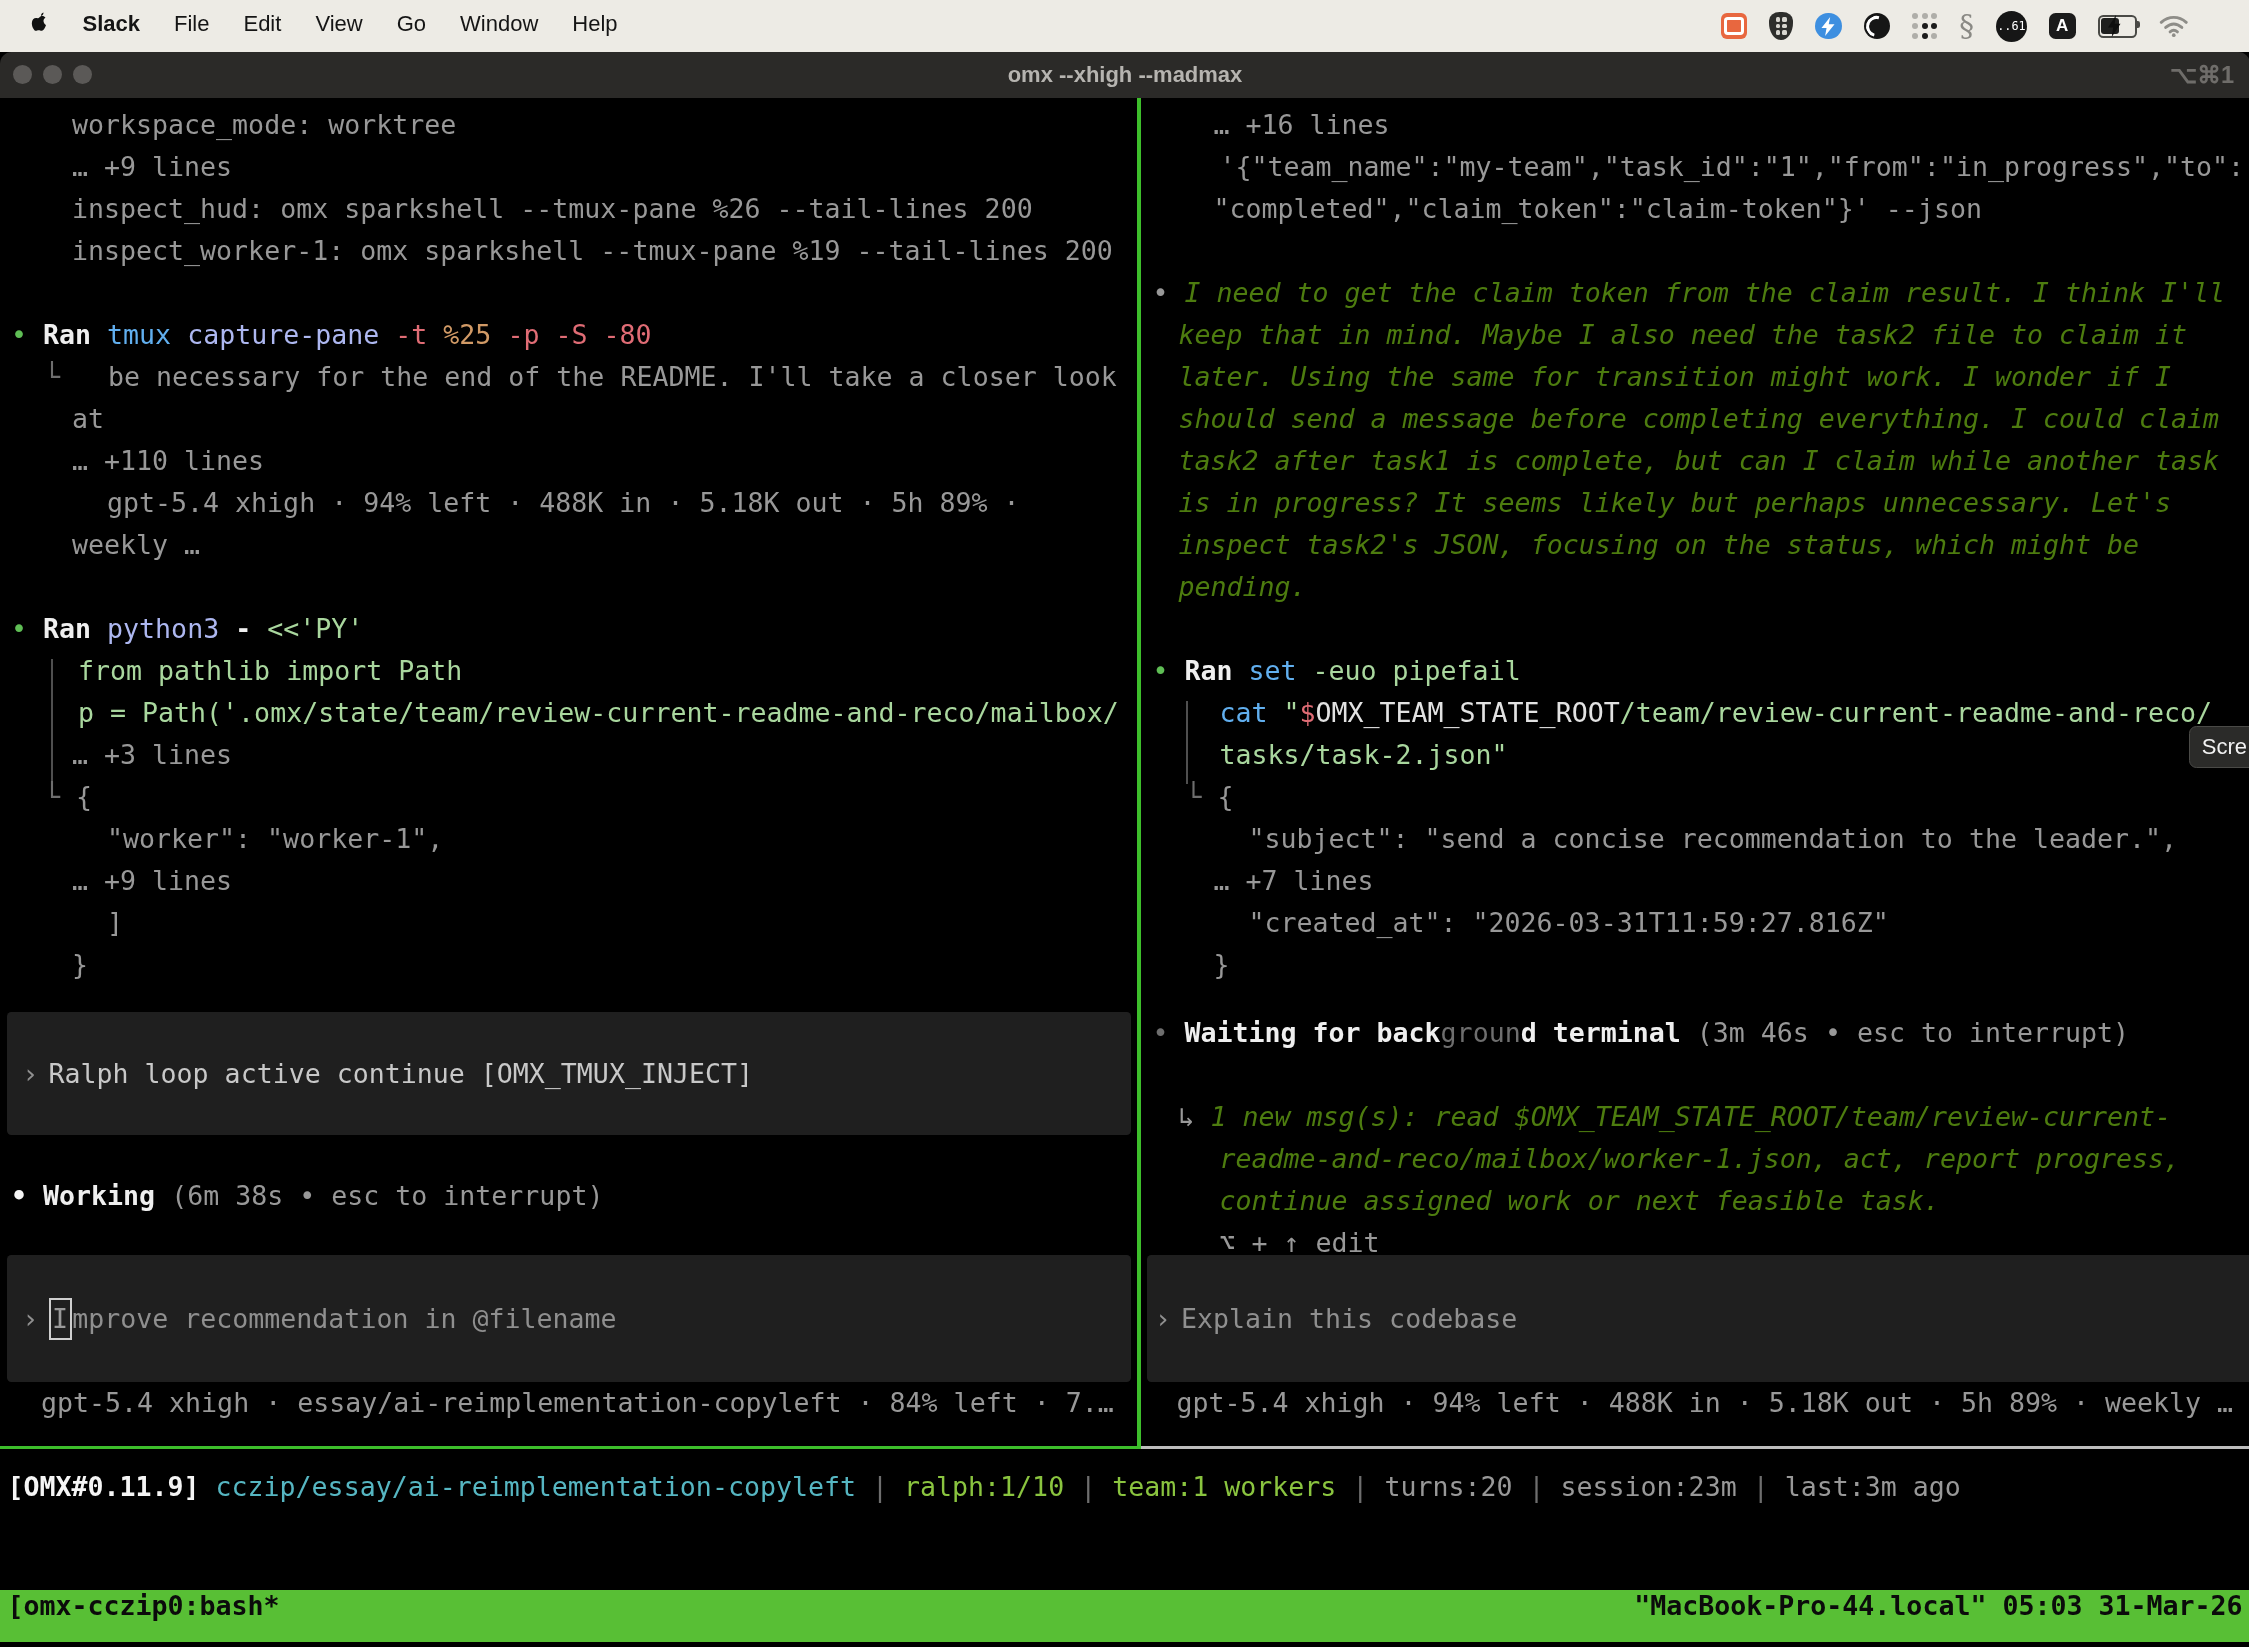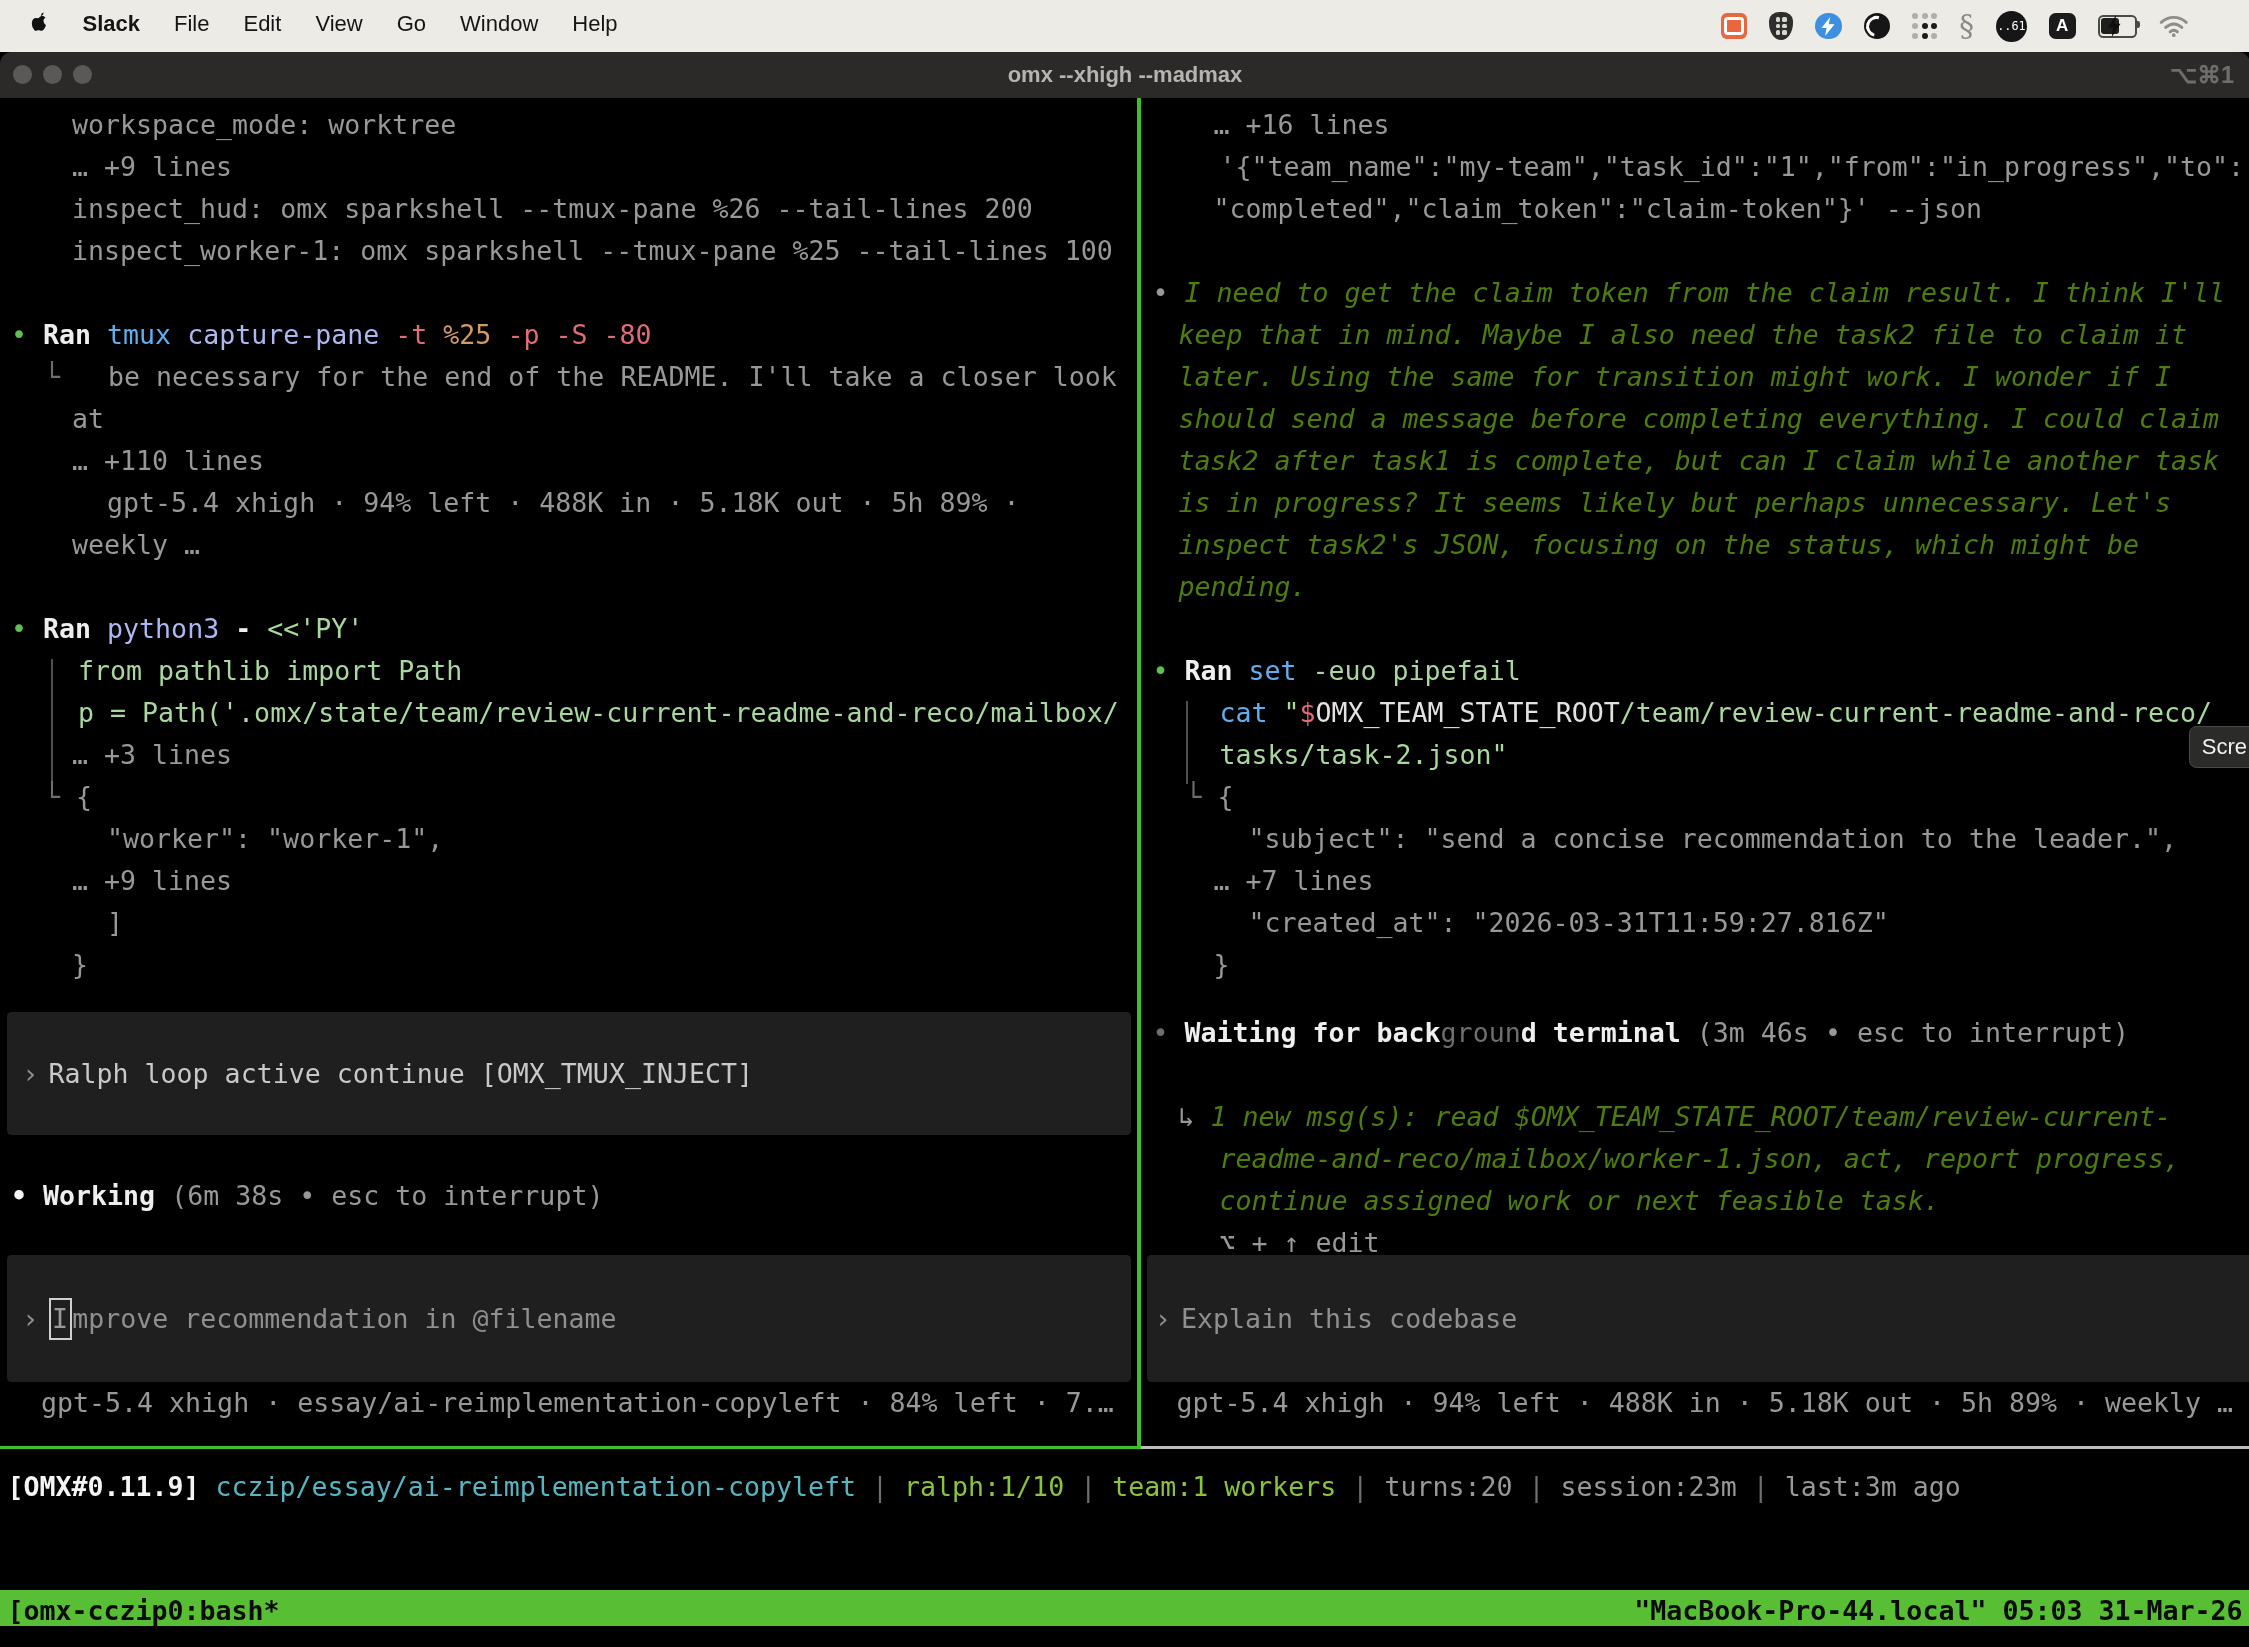--- a/index.html
+++ b/index.html
@@ -101,22 +101,22 @@
            font-family:"Liberation Sans",sans-serif;font-size:22px;
            display:flex;align-items:center;padding-left:11.8px;}
 
   .separator{position:absolute;top:1394px;left:0;width:2250px;height:3px;display:flex;}
   .separator .sep-green{width:1141px;background:#3DBE2B;}
   .separator .sep-gray{flex:1;background:#BDBDBD;}
 
   .omx-line{position:absolute;top:1413px;left:7.4px;right:0;height:43px;line-height:43px;
             font-size:26.6px;white-space:pre;overflow:hidden;}
 
-  .tmuxbar{position:absolute;top:1538px;left:0;width:2250px;height:36px;background:#58BF35;
-           color:#0B0B0B;display:flex;justify-content:space-between;align-items:flex-end;
+  .tmuxbar{position:absolute;top:1538px;left:0;width:2250px;height:52px;background:#58BF35;
+           color:#0B0B0B;display:flex;justify-content:space-between;align-items:flex-start;
            padding:0 7.4px;box-sizing:border-box;font-size:26.6px;font-weight:600;white-space:pre;}
 </style>
 </head>
 <body>
 
 <div class="menubar">
   <div class="mleft">
     <span><svg class="apple-svg" viewBox="0 0 24 28">
           <path d="M17 1c.2 2-1 4-3 4.5C13.7 3.5 15 1.3 17 1zM12 7c2-2.6 6-2 7.5.5-2 1.2-2.8 3-2.3 5.3.4 2 1.6 3.4 3 4-1 3.3-3.2 7.4-5.8 7.4-1.3 0-1.8-.8-3.4-.8s-2.2.8-3.5.8C5 24.2 2.3 19 2.3 14.6 2.3 10.4 5 8 7.6 8c1.4 0 2.8 1 4.4-1z"></path>
         </svg></span>
@@ -193,21 +193,21 @@
   </div>
 
   <div class="panes">
 
     <div class="pane left">
       <div class="vline vl-left"></div>
       <div class="flow">
           <div class="ln ind-log"><span class="c-g">workspace_mode: worktree</span></div>
           <div class="ln ind-log"><span class="c-g">… +9 lines</span></div>
           <div class="ln ind-log"><span class="c-g">inspect_hud: omx sparkshell --tmux-pane %26 --tail-lines 200</span></div>
-          <div class="ln ind-log"><span class="c-g">inspect_worker-1: omx sparkshell --tmux-pane %25 --tail-lines 100</span></div>
+          <div class="ln ind-log"><span class="c-g">inspect_worker-1: omx sparkshell --tmux-pane %19 --tail-lines 200</span></div>
           <div class="ln ind-log"></div>
           <div class="ln ind-bullet"><span class="c-gb">• </span><span class="c-w">Ran </span><span class="c-bl">tmux </span><span class="c-lv">capture-pane </span><span class="c-rd">-t </span><span class="c-or">%25 </span><span class="c-rd">-p </span><span class="c-rd">-S </span><span class="c-rd">-80</span></div>
           <div class="ln ind-corner"><span class="c-dim">└</span><span class="c-g">   be necessary for the end of the README. I'll take a closer look</span></div>
           <div class="ln ind-log"><span class="c-g">at</span></div>
           <div class="ln ind-log"><span class="c-g">… +110 lines</span></div>
           <div class="ln ind-sub"><span class="c-g">gpt-5.4 xhigh · 94% left · 488K in · 5.18K out · 5h 89% ·</span></div>
           <div class="ln ind-log"><span class="c-g">weekly …</span></div>
           <div class="ln ind-log"></div>
           <div class="ln ind-bullet"><span class="c-gb">• </span><span class="c-w">Ran </span><span class="c-lv">python3 </span><span class="c-w">- </span><span class="c-gr">&lt;&lt;'PY'</span></div>
           <div class="ln ind-code"><span class="c-gr">from pathlib import Path</span></div>

